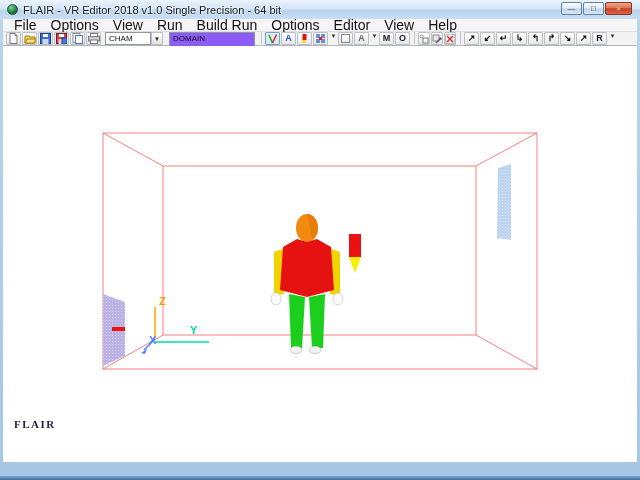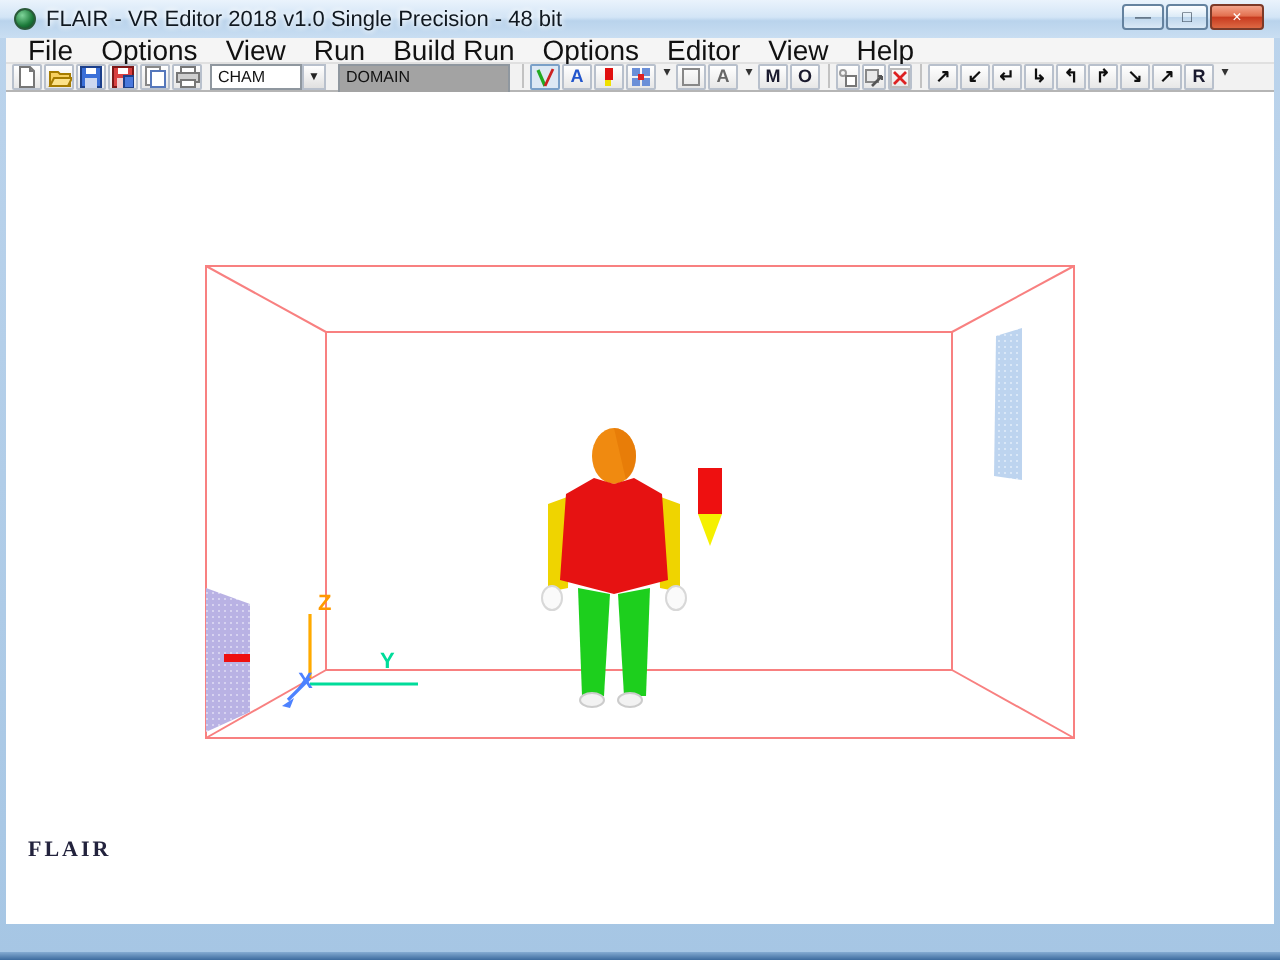--- a/index.html
+++ b/index.html
@@ -40,21 +40,21 @@
   .tb.selected { border-color:#7aa0c8; background:#dce8f4; }
   .tb.narrow { width:12px; }
   .tb-label { font-size:9px; font-weight:bold; color:#1a1a2e; line-height:9px; }
   .tb-caret { font-size:7px; color:#333; width:9px; text-align:center; flex:none; }
   .sep { width:1px; height:12px; background:#c2c2c2; margin:0 3px; flex:none; }
   .combo { display:flex; height:13px; margin:0 3px; flex:none; }
   .combo-box { width:46px; height:13px; border:1px solid #8f979f; background:#fff;
     font-size:8px; line-height:11px; padding-left:3px; color:#111; }
   .combo-btn { width:12px; height:13px; border:1px solid #b8c0cc; background:linear-gradient(#fff,#e0e0e0);
     display:flex; align-items:center; justify-content:center; font-size:6px; color:#222; }
-  .tfield { width:86px; height:16px; border:1px solid #8f979f; background:#a3a3a3;
+  .tfield { width:86px; height:16px; border:1px solid #8f979f; background:#8b5cf6;
     font-size:8px; line-height:11px; padding-left:3px; color:#111; margin:0 3px; flex:none; }
   .nav-glyph { font-size:9px; line-height:9px; color:#101010; font-weight:bold; }
 
   
   .canvas { position:absolute; left:3px; top:46px; width:634px; height:416px; background:#ffffff; }
 
   
   .statusbar { position:absolute; left:3px; top:462px; width:634px; height:14px;
     background:linear-gradient(#fbfbfb,#ececec); border-top:1px solid #d0d0d0; }
   .status-cell { position:absolute; right:10px; top:1px; height:12px; min-width:60px;
@@ -65,21 +65,21 @@
   .bottom-border { position:absolute; left:0; top:476px; width:640px; height:4px;
     background: linear-gradient(#84abd2,#3d6b9e); }
 </style>
 </head>
 <body>
 
 <div class="window">
 
   <div class="titlebar">
     <div class="app-icon"></div>
-    <span class="title-text">FLAIR - VR Editor 2018 v1.0 Single Precision - 48 bit</span>
+    <span class="title-text">FLAIR - VR Editor 2018 v1.0 Single Precision - 64 bit</span>
     <div class="caption-buttons">
       <div class="cap">
           <span>—</span>
         </div>
       <div class="cap">
           <span>□</span>
         </div>
       <div class="cap close">
           <span>×</span>
         </div>

